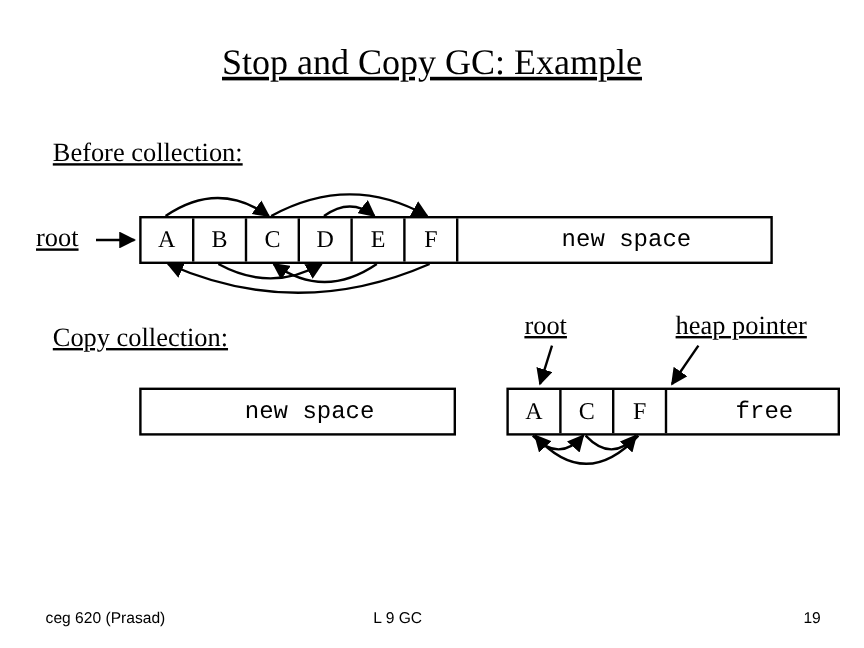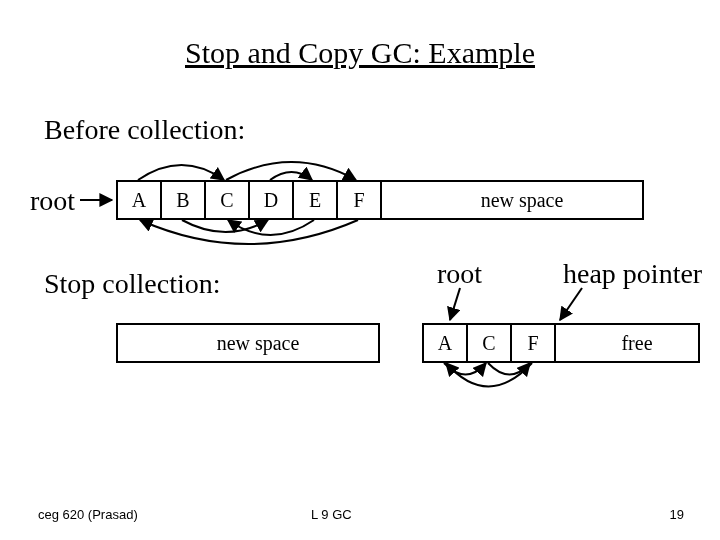--- a/index.html
+++ b/index.html
@@ -17,21 +17,22 @@
     top: 36px;
     left: 0;
     width: 720px;
     text-align: center;
     font-size: 30px;
     text-decoration: underline;
   }
   .label {
     position: absolute;
     font-family: 'Comic Sans MS', 'Segoe Script', cursive;
-    font-size: 28px;
+    font-size: 22px;
+    text-decoration: underline;
   }
   .heap-row {
     position: absolute;
     display: flex;
     border: 2px solid #000;
     height: 40px;
   }
   .cell {
     width: 44px;
     height: 100%;
@@ -40,21 +41,21 @@
     align-items: center;
     justify-content: center;
     font-family: 'Comic Sans MS', 'Segoe Script', cursive;
     font-size: 20px;
   }
   .cell:last-child { border-right: none; }
   .wide-cell {
     display: flex;
     align-items: center;
     justify-content: center;
-    font-family: Liberation Serif, serif;
+    font-family: Liberation Mono, monospace;
     font-size: 20px;
     padding-left: 20px;
   }
   .footer-left {
     position: absolute;
     left: 38px;
     bottom: 18px;
     font-family: Arial, sans-serif;
     font-size: 13px;
   }
@@ -91,21 +92,21 @@
 <div class="heap-row" style="top:180px; left:116px; width:528px;">
   <div class="cell">A</div>
   <div class="cell">B</div>
   <div class="cell">C</div>
   <div class="cell">D</div>
   <div class="cell">E</div>
   <div class="cell">F</div>
   <div class="wide-cell" style="flex:1;">new space</div>
 </div>
 
-<div class="label" style="top:268px; left:44px;">Stop collection:</div>
+<div class="label" style="top:268px; left:44px;">Copy collection:</div>
 
 <div class="label" style="top:258px; left:437px;">root</div>
 
 <div class="label" style="top:258px; left:563px;">heap pointer</div>
 
 <div class="heap-row" style="top:323px; left:116px; width:264px;">
   <div class="wide-cell" style="width:100%;">new space</div>
 </div>
 <div class="heap-row" style="top:323px; left:422px; width:278px;">
   <div class="cell">A</div>

